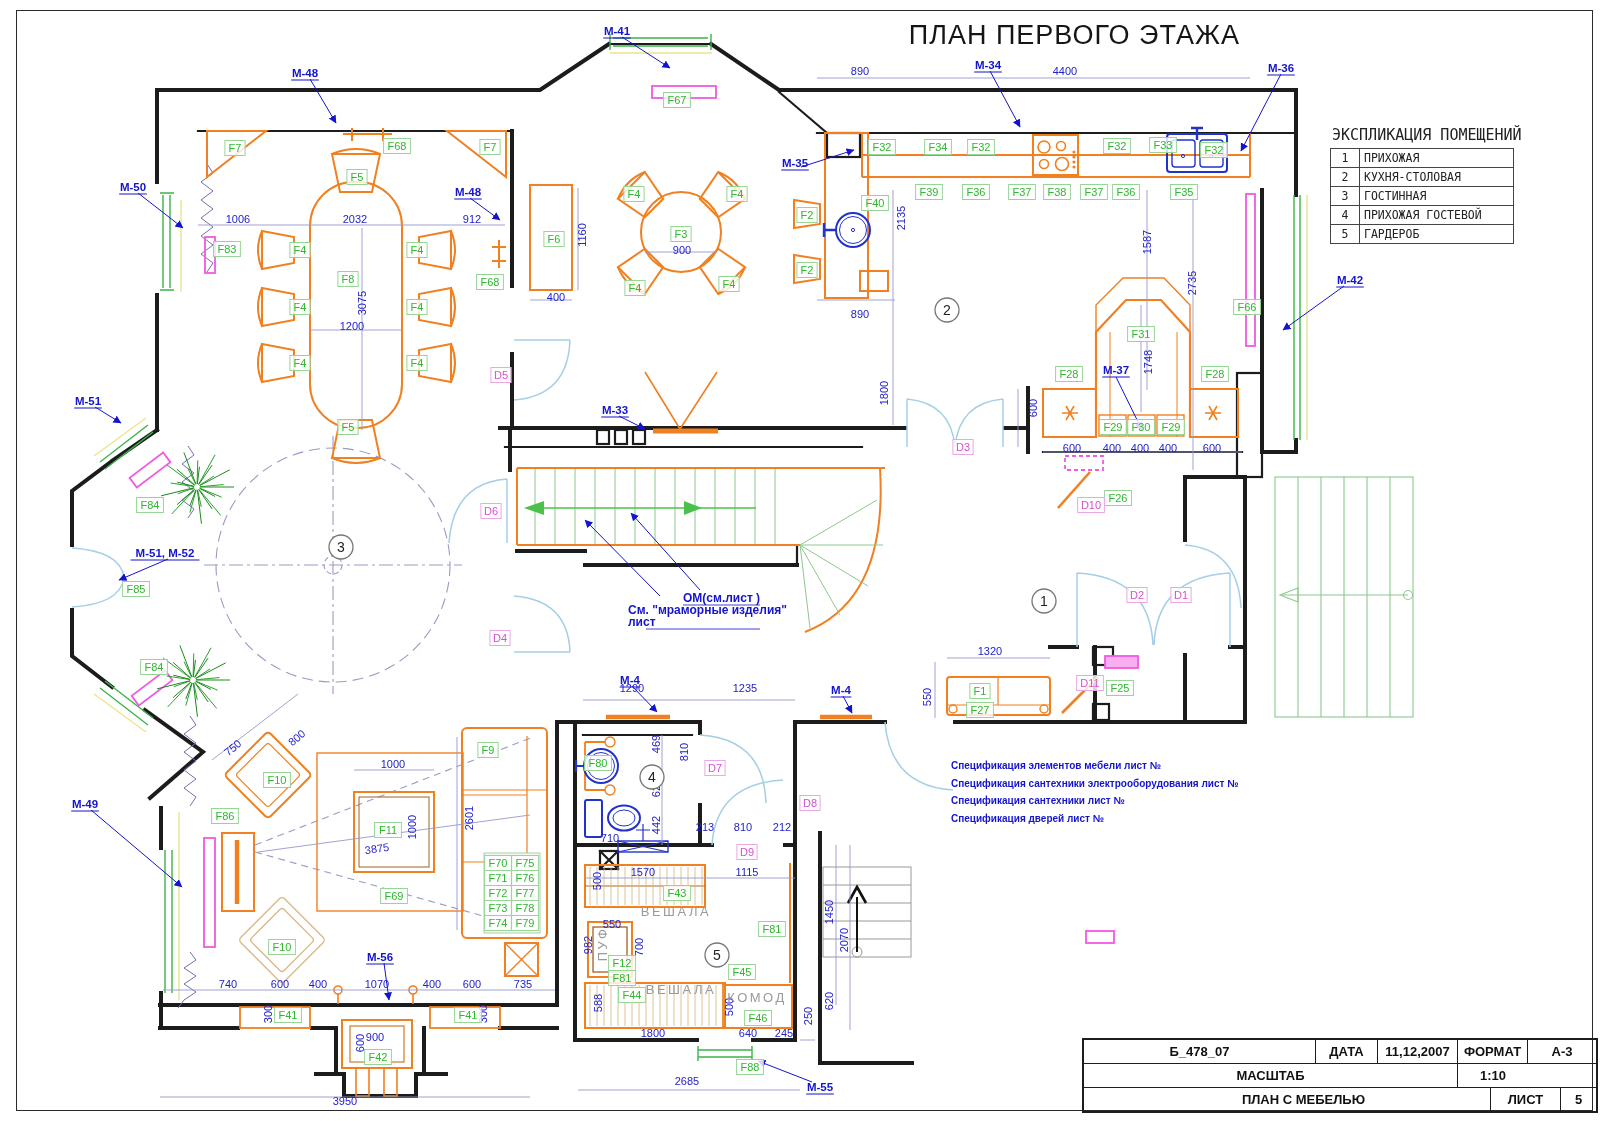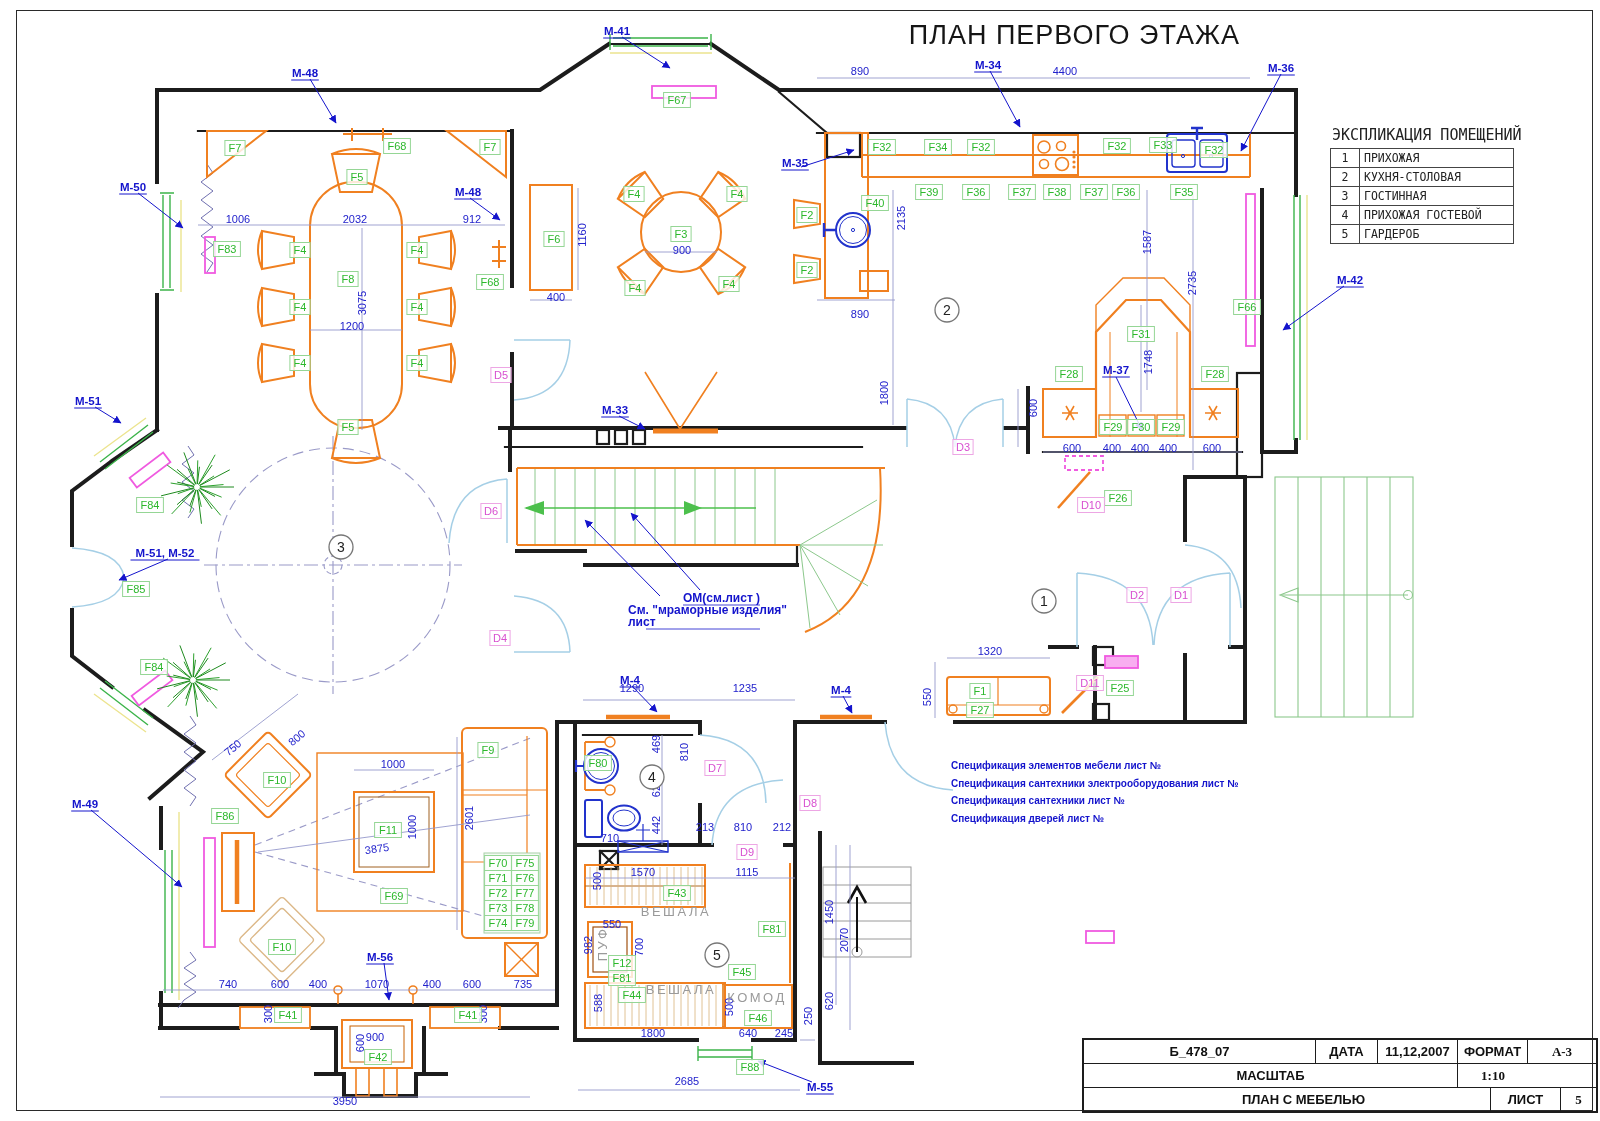--- a/index.html
+++ b/index.html
@@ -12,21 +12,21 @@
   .legend table{border-collapse:collapse;width:100%;}
   .legend td{border:1px solid #444;font-size:11.5px;padding:1px 4px;height:16px;white-space:nowrap;}
   .legend td.num{width:20px;text-align:center;}
   .notes{position:absolute;left:916px;top:757px;color:#1414cc;font-weight:bold;font-size:10px;line-height:17.5px;white-space:nowrap;margin-left:35px;}
   .tblock{position:absolute;left:1082px;top:1038px;width:512px;border:2px solid #1d1d1d;color:#111;font-weight:bold;font-size:13px;}
   .tb-row{display:grid;border-bottom:1.6px solid #1d1d1d;height:23px;}
   .tb-row:last-child{border-bottom:none;margin-left:33px;}
   .tb-r1{grid-template-columns:232px 62px 80px 70px 1fr;}
   .tb-r23{grid-template-columns:374px 70px 1fr;}
   .cell{display:flex;align-items:center;justify-content:center;border-right:1.6px solid #1d1d1d;white-space:nowrap;overflow:hidden;}
-  .cell:last-child{border-right:none;font-family:Liberation Serif, serif;}
+  .cell:last-child{border-right:none;}
 </style>
 </head>
 <body>
 
 <div class="frame"></div>
 <div class="page-title">ПЛАН ПЕРВОГО ЭТАЖА</div>
 
 <svg id="plan-svg" width="1600" height="1121" viewBox="0 0 1600 1121">
   <defs>
     <marker id="arr" markerWidth="9" markerHeight="9" refX="7.5" refY="4" orient="auto">

